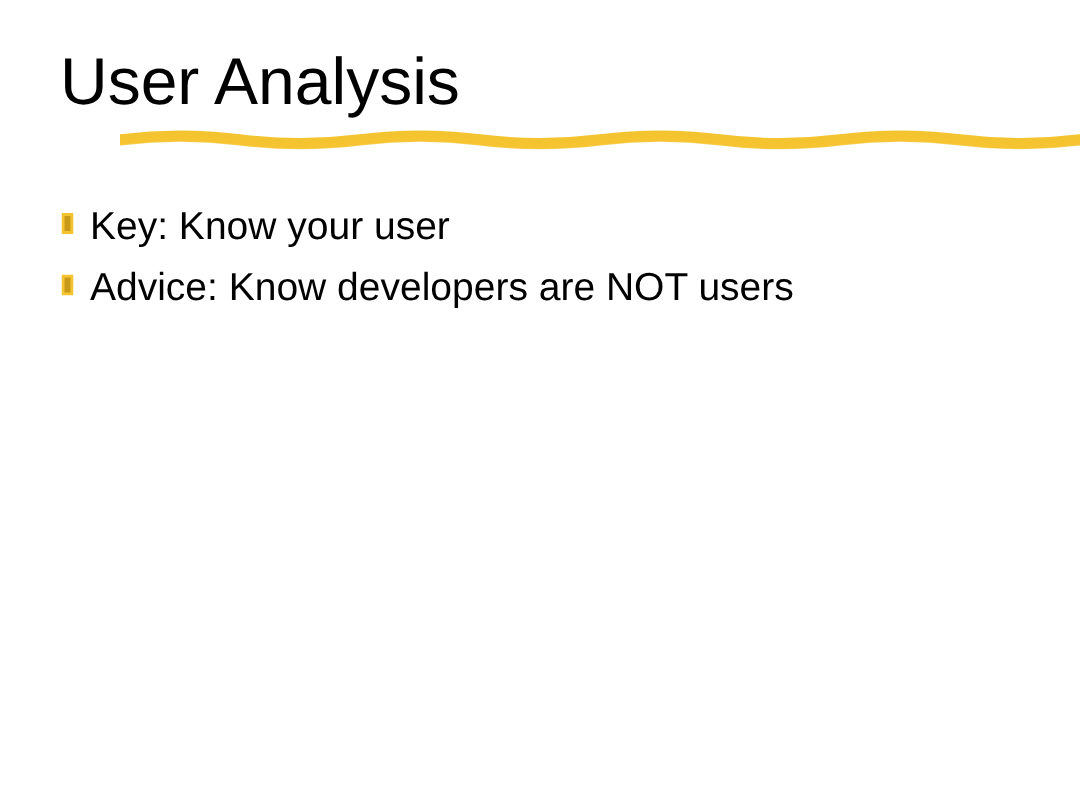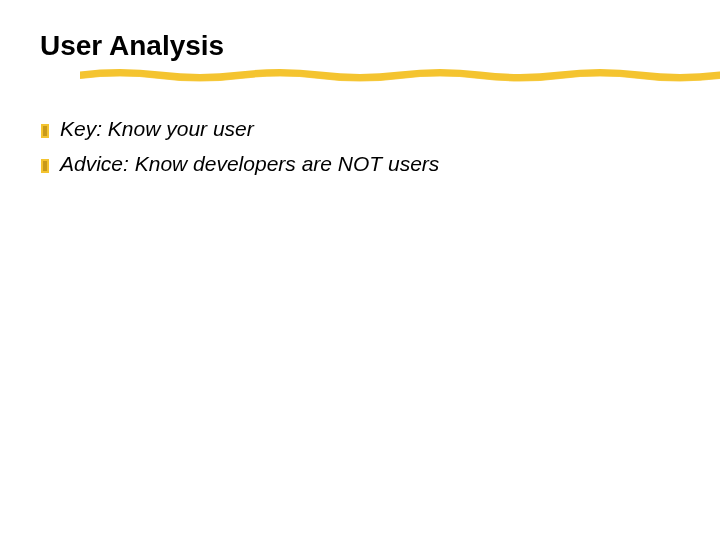--- a/index.html
+++ b/index.html
@@ -12,22 +12,22 @@
     color: #000;
   }
   .slide {
     position: relative;
     width: 720px;
     height: 540px;
     box-sizing: border-box;
     padding: 30px 40px 30px 40px;
   }
   .title {
-    font-size: 28px;
-    font-weight: 700;
+    font-size: 44px;
+    font-weight: 400;
     margin: 0 0 6px 0;
     letter-spacing: 0px;
   }
   .underline {
     position: relative;
     height: 14px;
     margin-left: 40px;
     margin-right: -40px;
   }
   .underline svg {
@@ -53,23 +53,22 @@
     align-items: center;
     justify-content: center;
     margin-right: 10px;
     flex-shrink: 0;
     margin-top: 3px;
   }
   .bullet-icon svg {
     display: block;
   }
   .bullet-text {
-    font-size: 21px;
+    font-size: 26px;
     line-height: 1.25;
-    font-style: italic;
   }
 </style>
 </head>
 <body>
 
 <div class="slide">
 
   <h1 class="title">User Analysis</h1>
 
   <div class="underline">

